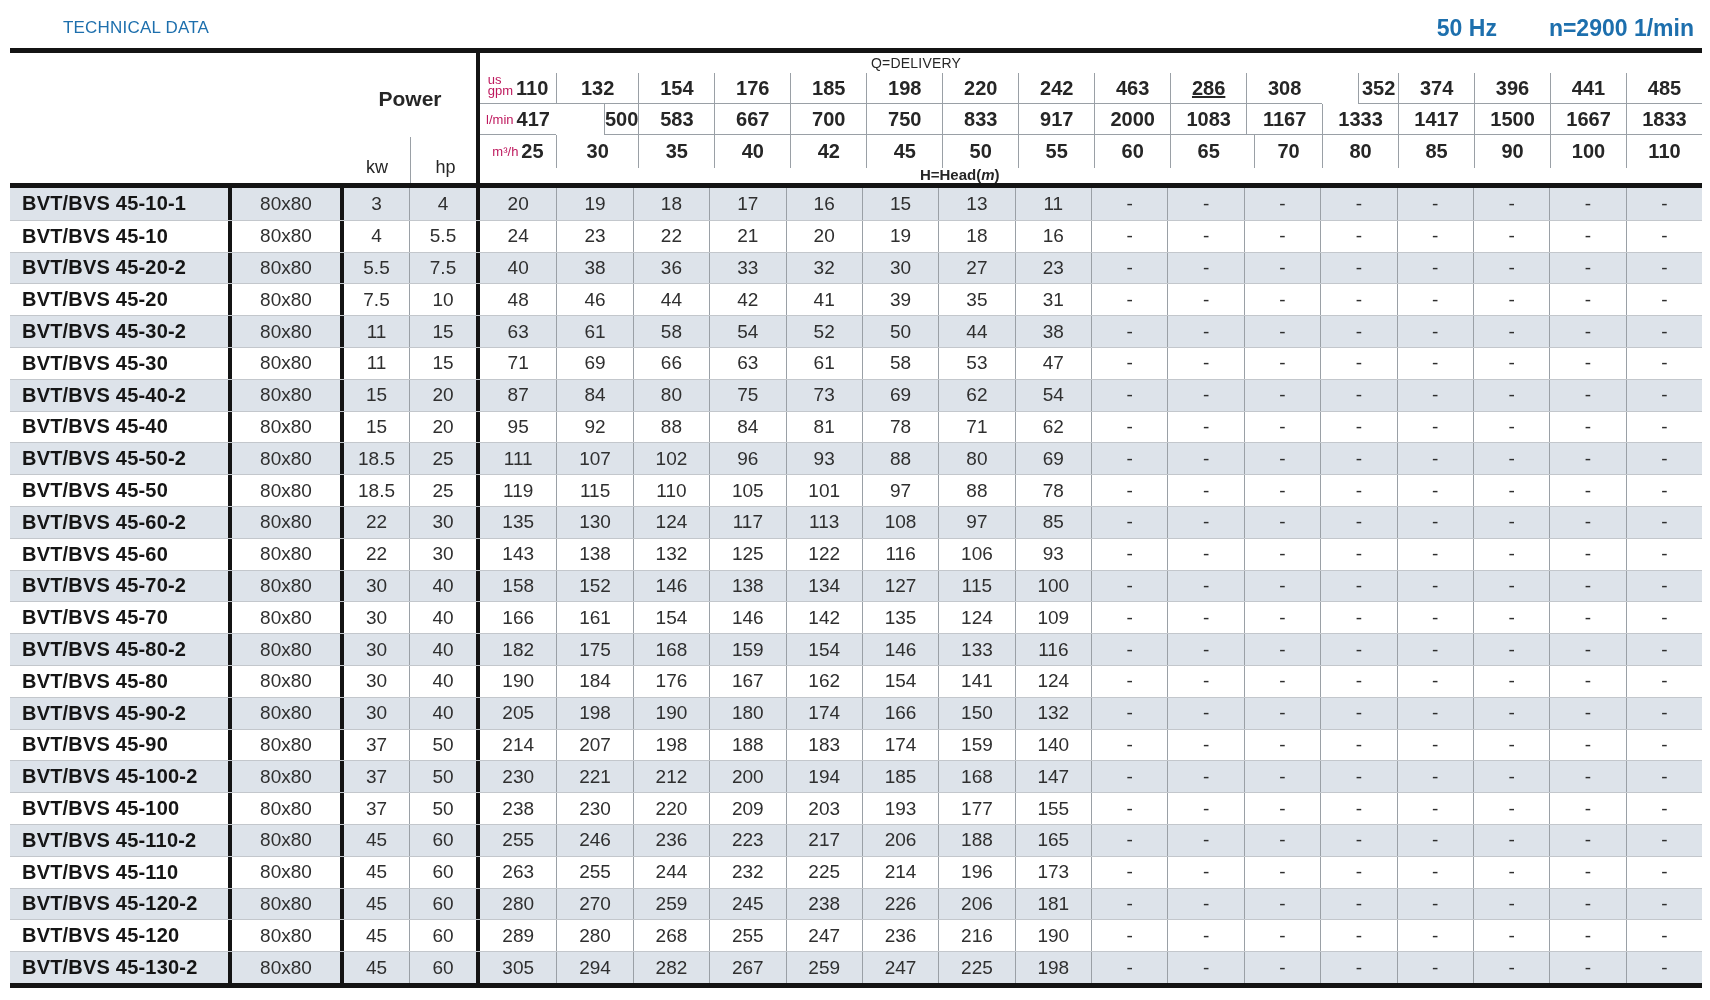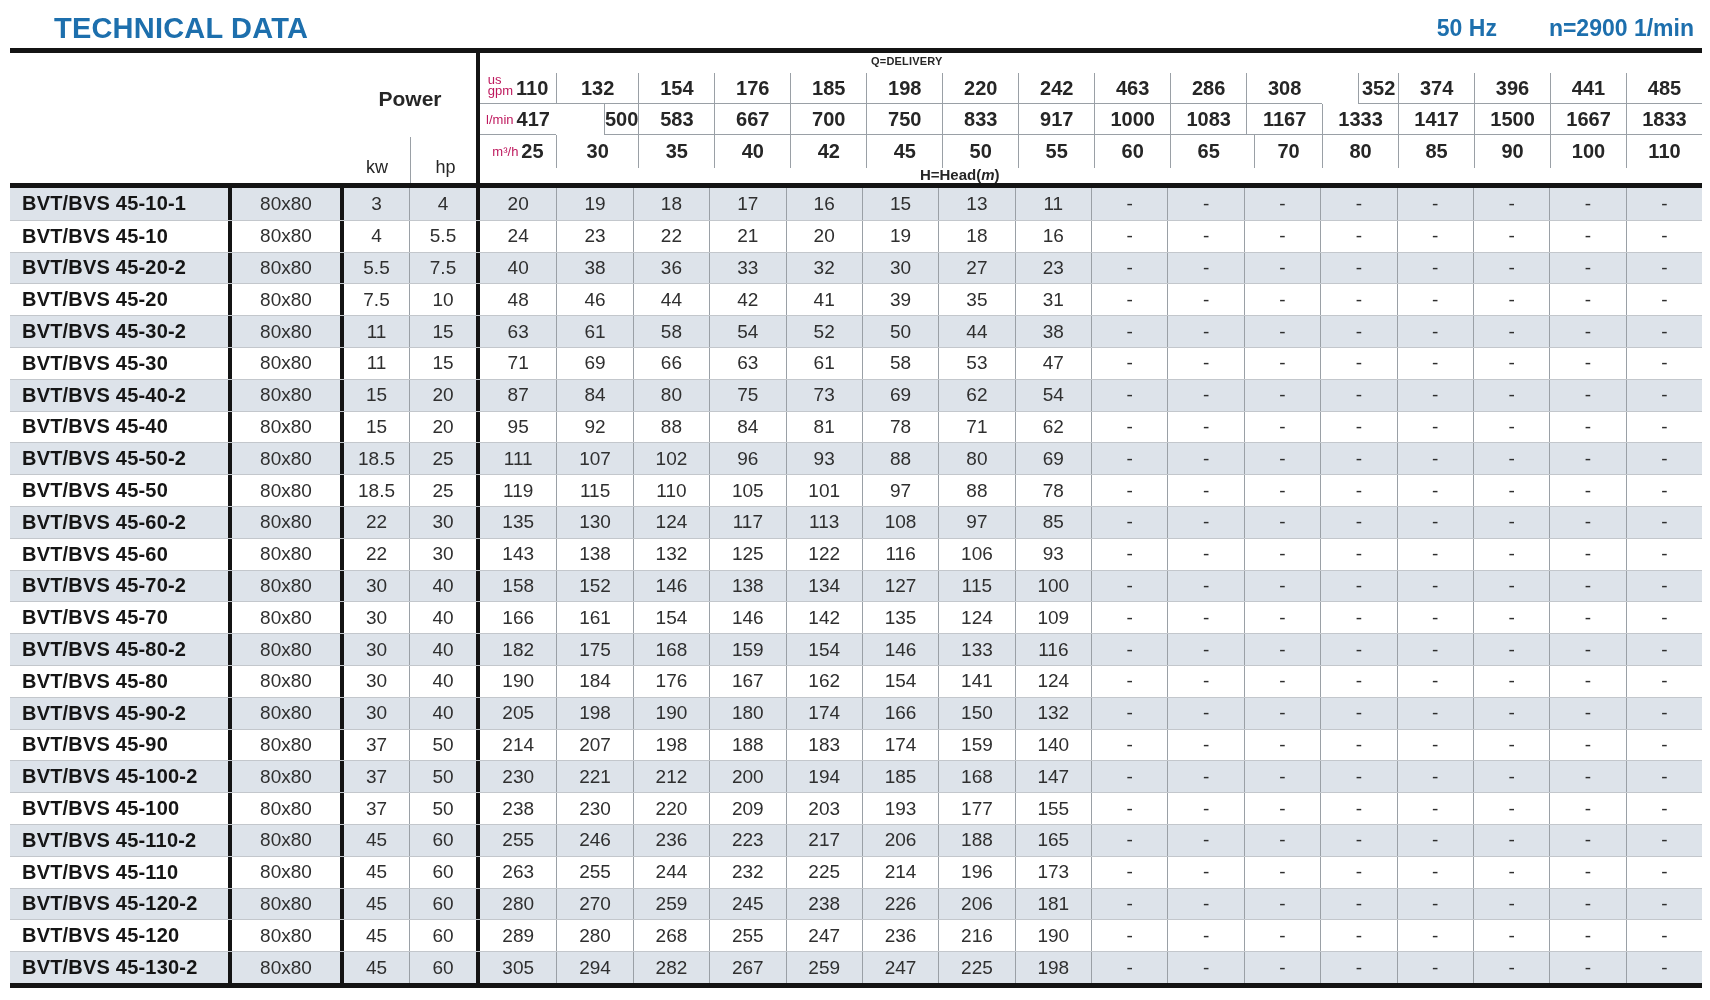--- a/index.html
+++ b/index.html
@@ -16,21 +16,21 @@
   body{
     width:1710px;height:1000px;overflow:hidden;
     font-family:"Liberation Sans","DejaVu Sans",sans-serif;
     color:var(--ink);
   }
   .sheet{width:1692px;margin:4px 0 0 10px;}
 
   
   .topbar{display:flex;align-items:center;justify-content:space-between;
     height:44px;padding:4px 6px 0 44px;}
-  .doc-title{color:var(--accent);font-weight:bold;font-size:29px;letter-spacing:.2px;}
+  .doc-title{color:var(--accent);font-weight:normal;font-size:17px;letter-spacing:.2px;margin-left:9px;}
   .top-right{display:flex;gap:52px;align-items:center;padding-right:2px;}
   .top-right span{color:var(--accent);font-weight:bold;font-size:23px;}
 
   
   .tbl{width:100%;}
   .grid-cols{display:grid;grid-template-columns:var(--cols);}
 
   
   .thead{
     border-top:5px solid var(--thick);
@@ -48,21 +48,21 @@
   .h-dn .dn-unit{font-size:18px;margin-top:auto;padding-bottom:5px;}
   .h-power{grid-column:3/5;grid-row:1/6;border-right:4px solid var(--thick);
     display:flex;flex-direction:column;align-items:stretch;}
   .h-power .p-lbl{font-weight:bold;font-size:21px;text-align:center;margin-top:34px;}
   .h-power .p-units{margin-top:auto;display:grid;grid-template-columns:66px 70px;height:46px;}
   .h-power .p-units div{display:flex;align-items:flex-end;justify-content:center;
     font-size:18px;padding-bottom:5px;}
   .h-power .p-units .p-hp{border-left:1px solid var(--thin);}
 
   .h-q{grid-column:5/21;grid-row:1;position:relative;overflow:visible;}
-  .h-q span{position:absolute;left:32%;top:2px;font-weight:bold;font-size:11px;letter-spacing:.2px;}
+  .h-q span{position:absolute;left:32%;top:2px;font-weight:normal;font-size:14px;letter-spacing:.2px;}
 
   .h-ucell{display:flex;align-items:center;justify-content:center;overflow:visible;}
   .h-ucell .uval{font-weight:bold;font-size:20px;}
   .h-ucell.thin-left{border-left:1px solid var(--thin);}
   .h-ucell.thin-bottom{border-bottom:1px solid var(--thin);}
   .u-label{font-size:13px;color:#be185d;margin-right:3px;white-space:nowrap;}
   .u-label.stacked{display:flex;flex-direction:column;align-items:flex-start;
     line-height:11px;font-size:13px;transform:translateY(-3px);}
 
   .h-head{grid-column:5/21;grid-row:5;position:relative;}
@@ -136,21 +136,21 @@
         </div>
         <div class="h-ucell thin-left thin-bottom" style="grid-area: 2 / 11;">
           <span class="uval">220</span>
         </div>
         <div class="h-ucell thin-left thin-bottom" style="grid-area: 2 / 12;">
           <span class="uval">242</span>
         </div>
         <div class="h-ucell thin-left thin-bottom" style="grid-area: 2 / 13;">
           <span class="uval">463</span>
         </div>
-        <div class="h-ucell thin-left thin-bottom" style="grid-area: 2 / 14;">
+        <div class="h-ucell thin-left thin-bottom" style="grid-area: 2 / 14; text-decoration: underline;">
           <span class="uval">286</span>
         </div>
         <div class="h-ucell thin-left thin-bottom" style="grid-area: 2 / 15;">
           <span class="uval">308</span>
         </div>
         <div class="h-ucell thin-left thin-bottom" style="grid-area: 2 / 16; margin-left: 36px;">
           <span class="uval">352</span>
         </div>
         <div class="h-ucell thin-left thin-bottom" style="grid-area: 2 / 17;">
           <span class="uval">374</span>
@@ -183,21 +183,21 @@
         <div class="h-ucell thin-left thin-bottom" style="grid-area: 3 / 10;">
           <span class="uval">750</span>
         </div>
         <div class="h-ucell thin-left thin-bottom" style="grid-area: 3 / 11;">
           <span class="uval">833</span>
         </div>
         <div class="h-ucell thin-left thin-bottom" style="grid-area: 3 / 12;">
           <span class="uval">917</span>
         </div>
         <div class="h-ucell thin-left thin-bottom" style="grid-area: 3 / 13;">
-          <span class="uval">1000</span>
+          <span class="uval">2000</span>
         </div>
         <div class="h-ucell thin-left thin-bottom" style="grid-area: 3 / 14;">
           <span class="uval">1083</span>
         </div>
         <div class="h-ucell thin-left thin-bottom" style="grid-area: 3 / 15;">
           <span class="uval">1167</span>
         </div>
         <div class="h-ucell thin-left thin-bottom" style="grid-area: 3 / 16;">
           <span class="uval">1333</span>
         </div>

